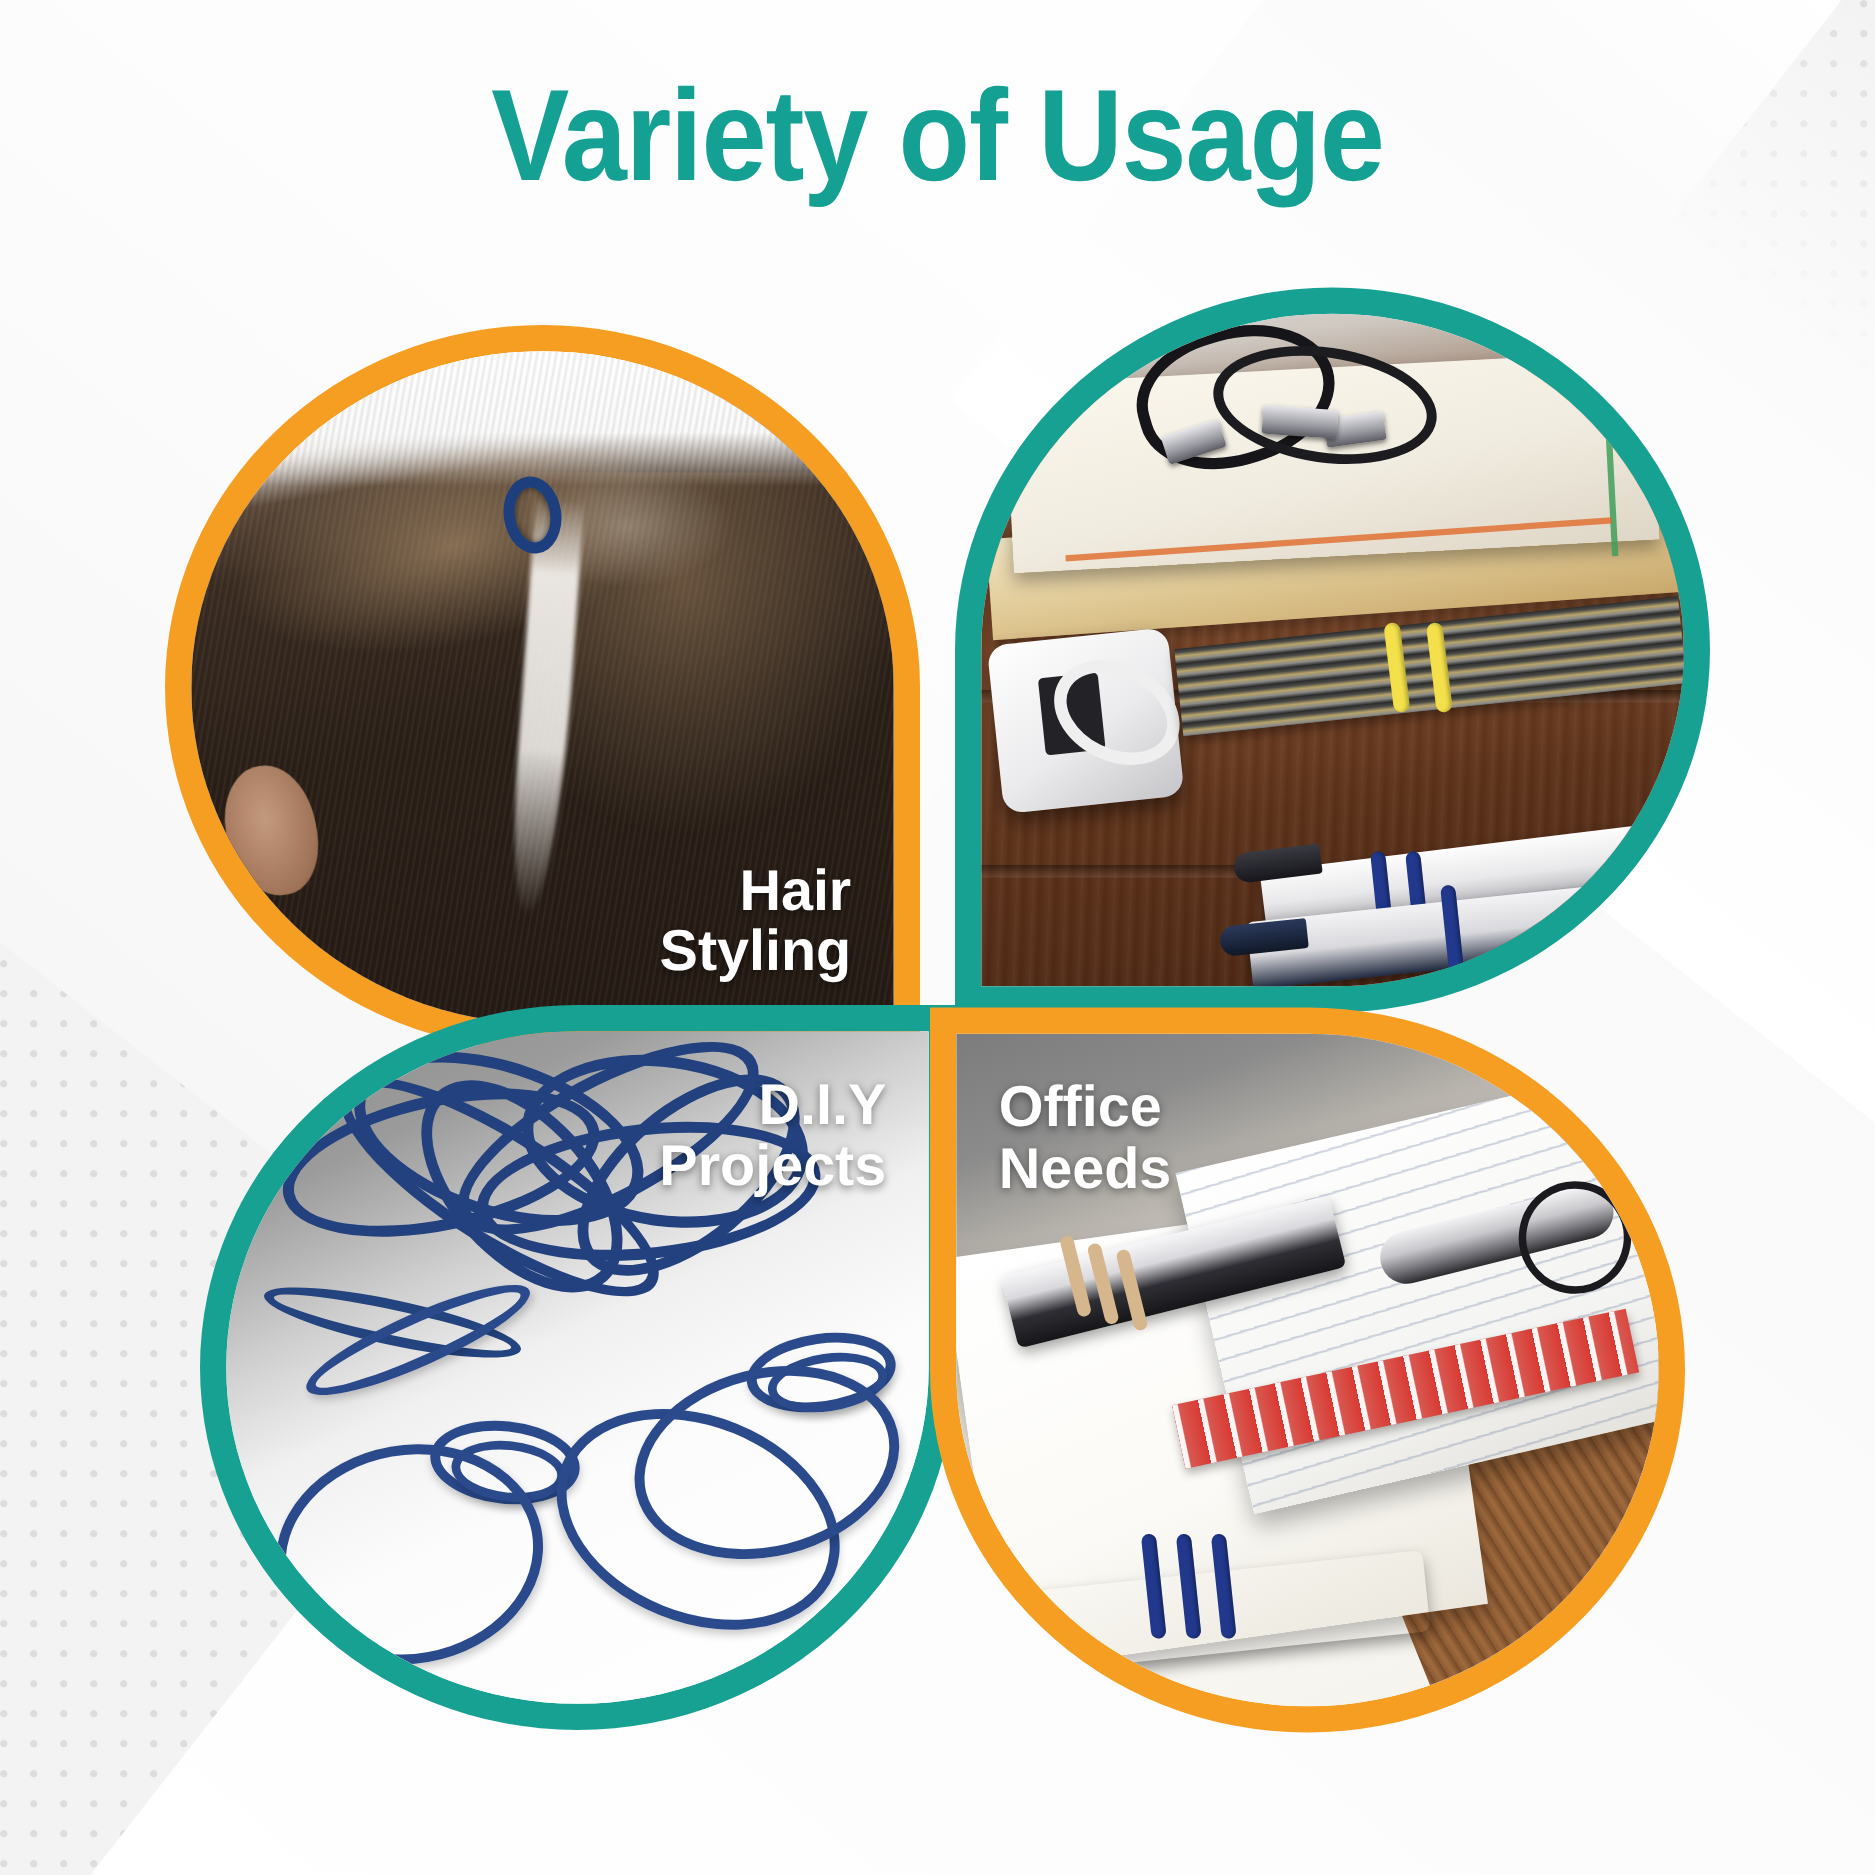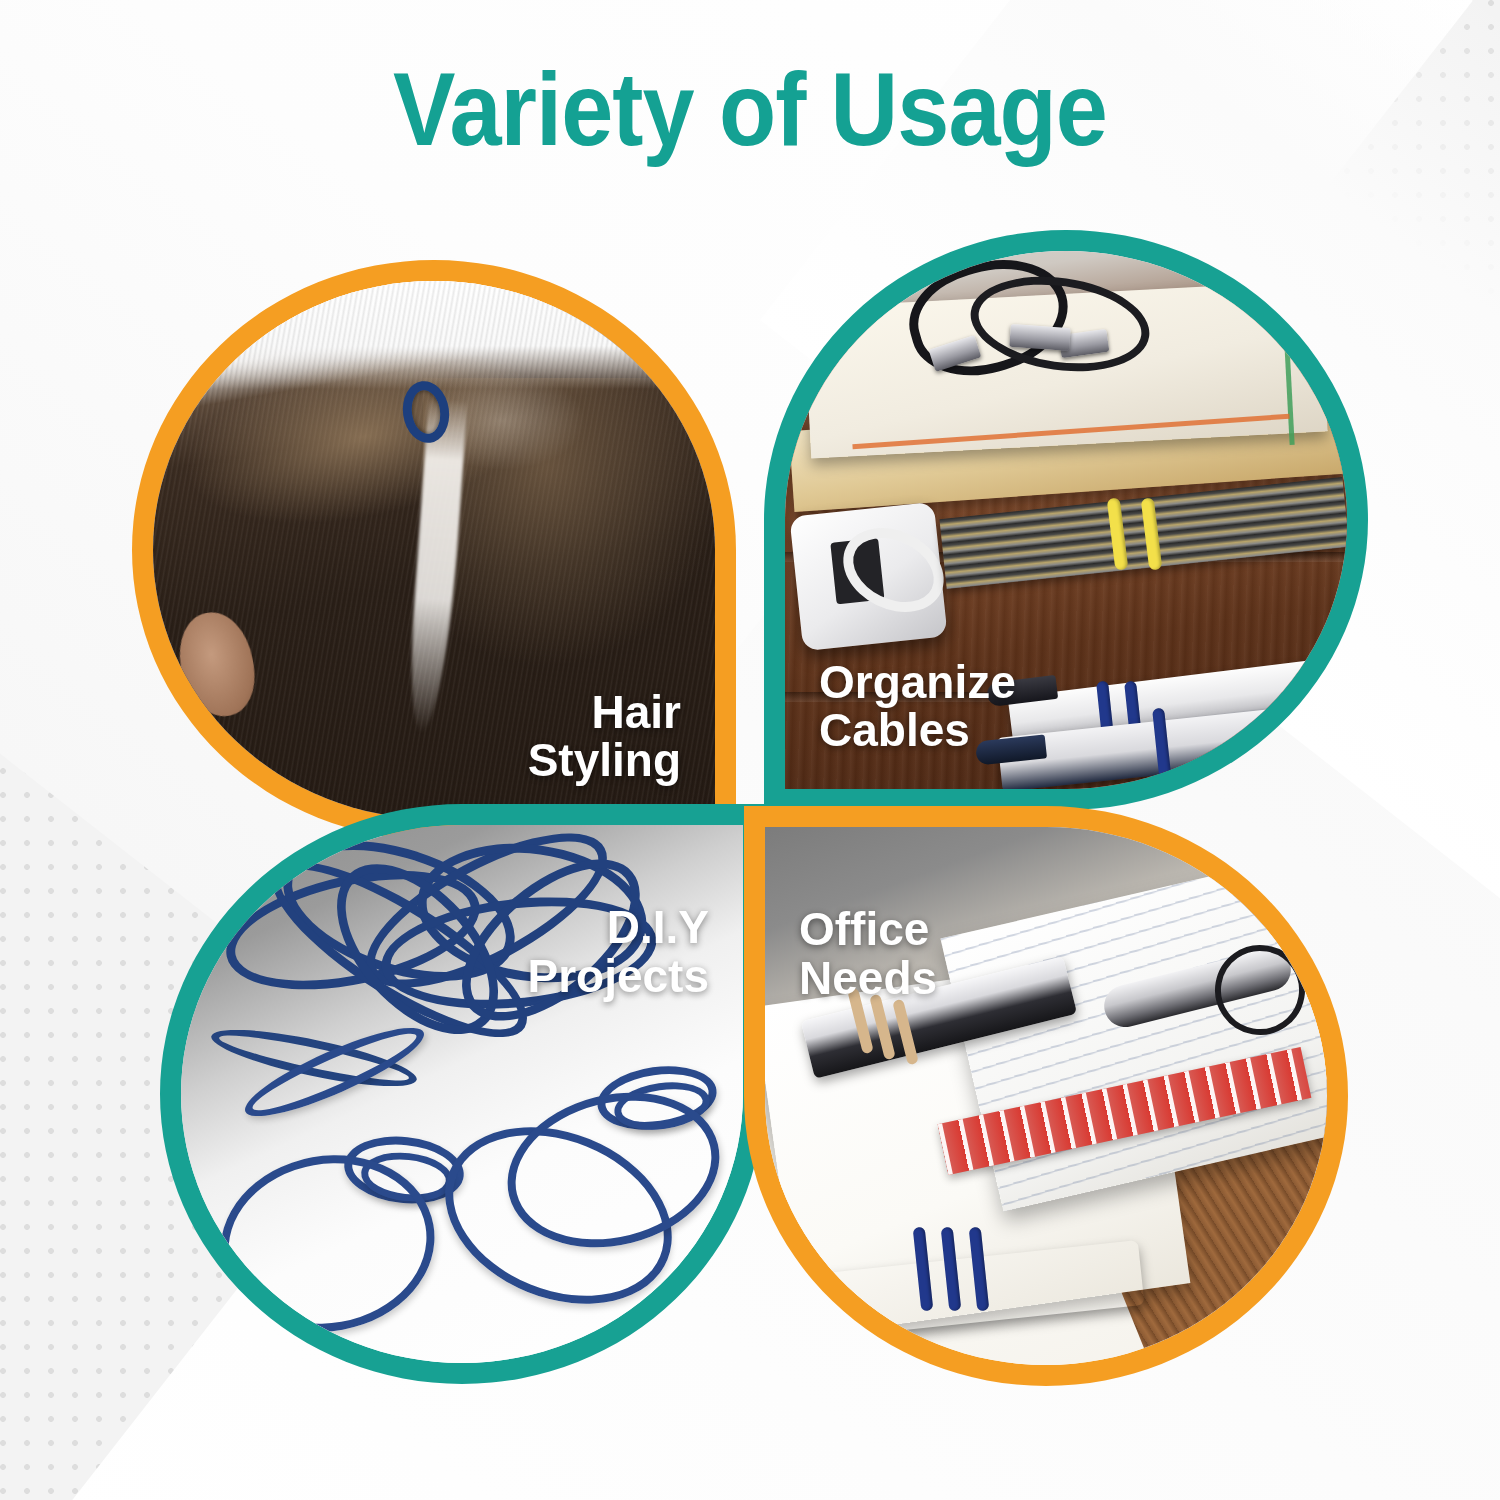--- a/index.html
+++ b/index.html
@@ -126,21 +126,21 @@
     font-weight: 700;
     font-size: 46px;
     line-height: 1.06;
     text-shadow: 0 2px 7px rgba(0,0,0,0.45);
     white-space: pre-line;
     z-index: 4;
   }
   .label.right { right: 34px; text-align: right; }
   .label.left  { left: 34px;  text-align: left;  }
   .label.bottom { bottom: 34px; }
-  .label.top    { top: 34px; margin-top: 44px; }
+  .label.top    { top: 34px; }
 
   
   .ph-hair {
     background:
       radial-gradient(ellipse 120px 70px at 62% 26%, rgba(255,255,255,0.35), rgba(255,255,255,0) 70%),
       linear-gradient(170deg, #ffffff 0%, #fdfdfd 10%, #e8e4e0 15%, #5d4a3a 21%, #3b2c21 30%, #2a1f17 55%, #241a13 100%);
     position: absolute; inset: 0;
   }
   .hair-strands {
     position: absolute; inset: 0;
@@ -508,22 +508,20 @@
       <div class="rb-yellow" style="left:64%; top:46%; transform:rotate(-7deg);"></div>
 
       <div class="pen-group"></div>
       <div class="pen-nib" style="left:36%; bottom:16%; transform:rotate(-7deg);"></div>
       <div class="rb-blue" style="left:56%; bottom:6%; transform:rotate(-6deg);"></div>
       <div class="rb-blue" style="left:61%; bottom:6%; transform:rotate(-6deg);"></div>
       <div class="pen-group2"></div>
       <div class="pen-nib" style="left:34%; bottom:5%; transform:rotate(-6deg); background:linear-gradient(180deg,#2b3a5c,#101828);"></div>
       <div class="rb-blue" style="left:66%; bottom:1%; transform:rotate(-6deg);"></div>
     </div>
-    <div class="label left bottom">Organize
-Cables</div>
   </div>
 
   <div class="petal bl">
     <div class="petal-photo">
       <div class="ph-diy"></div>
 
       <div class="band-pile">
         <div class="bnd" style="left:2%;  top:18%; width:56%; height:56%; transform:rotate(-12deg);"></div>
         <div class="bnd" style="left:14%; top:4%;  width:52%; height:64%; transform:rotate(18deg);"></div>
         <div class="bnd" style="left:30%; top:10%; width:58%; height:52%; transform:rotate(-28deg);"></div>

